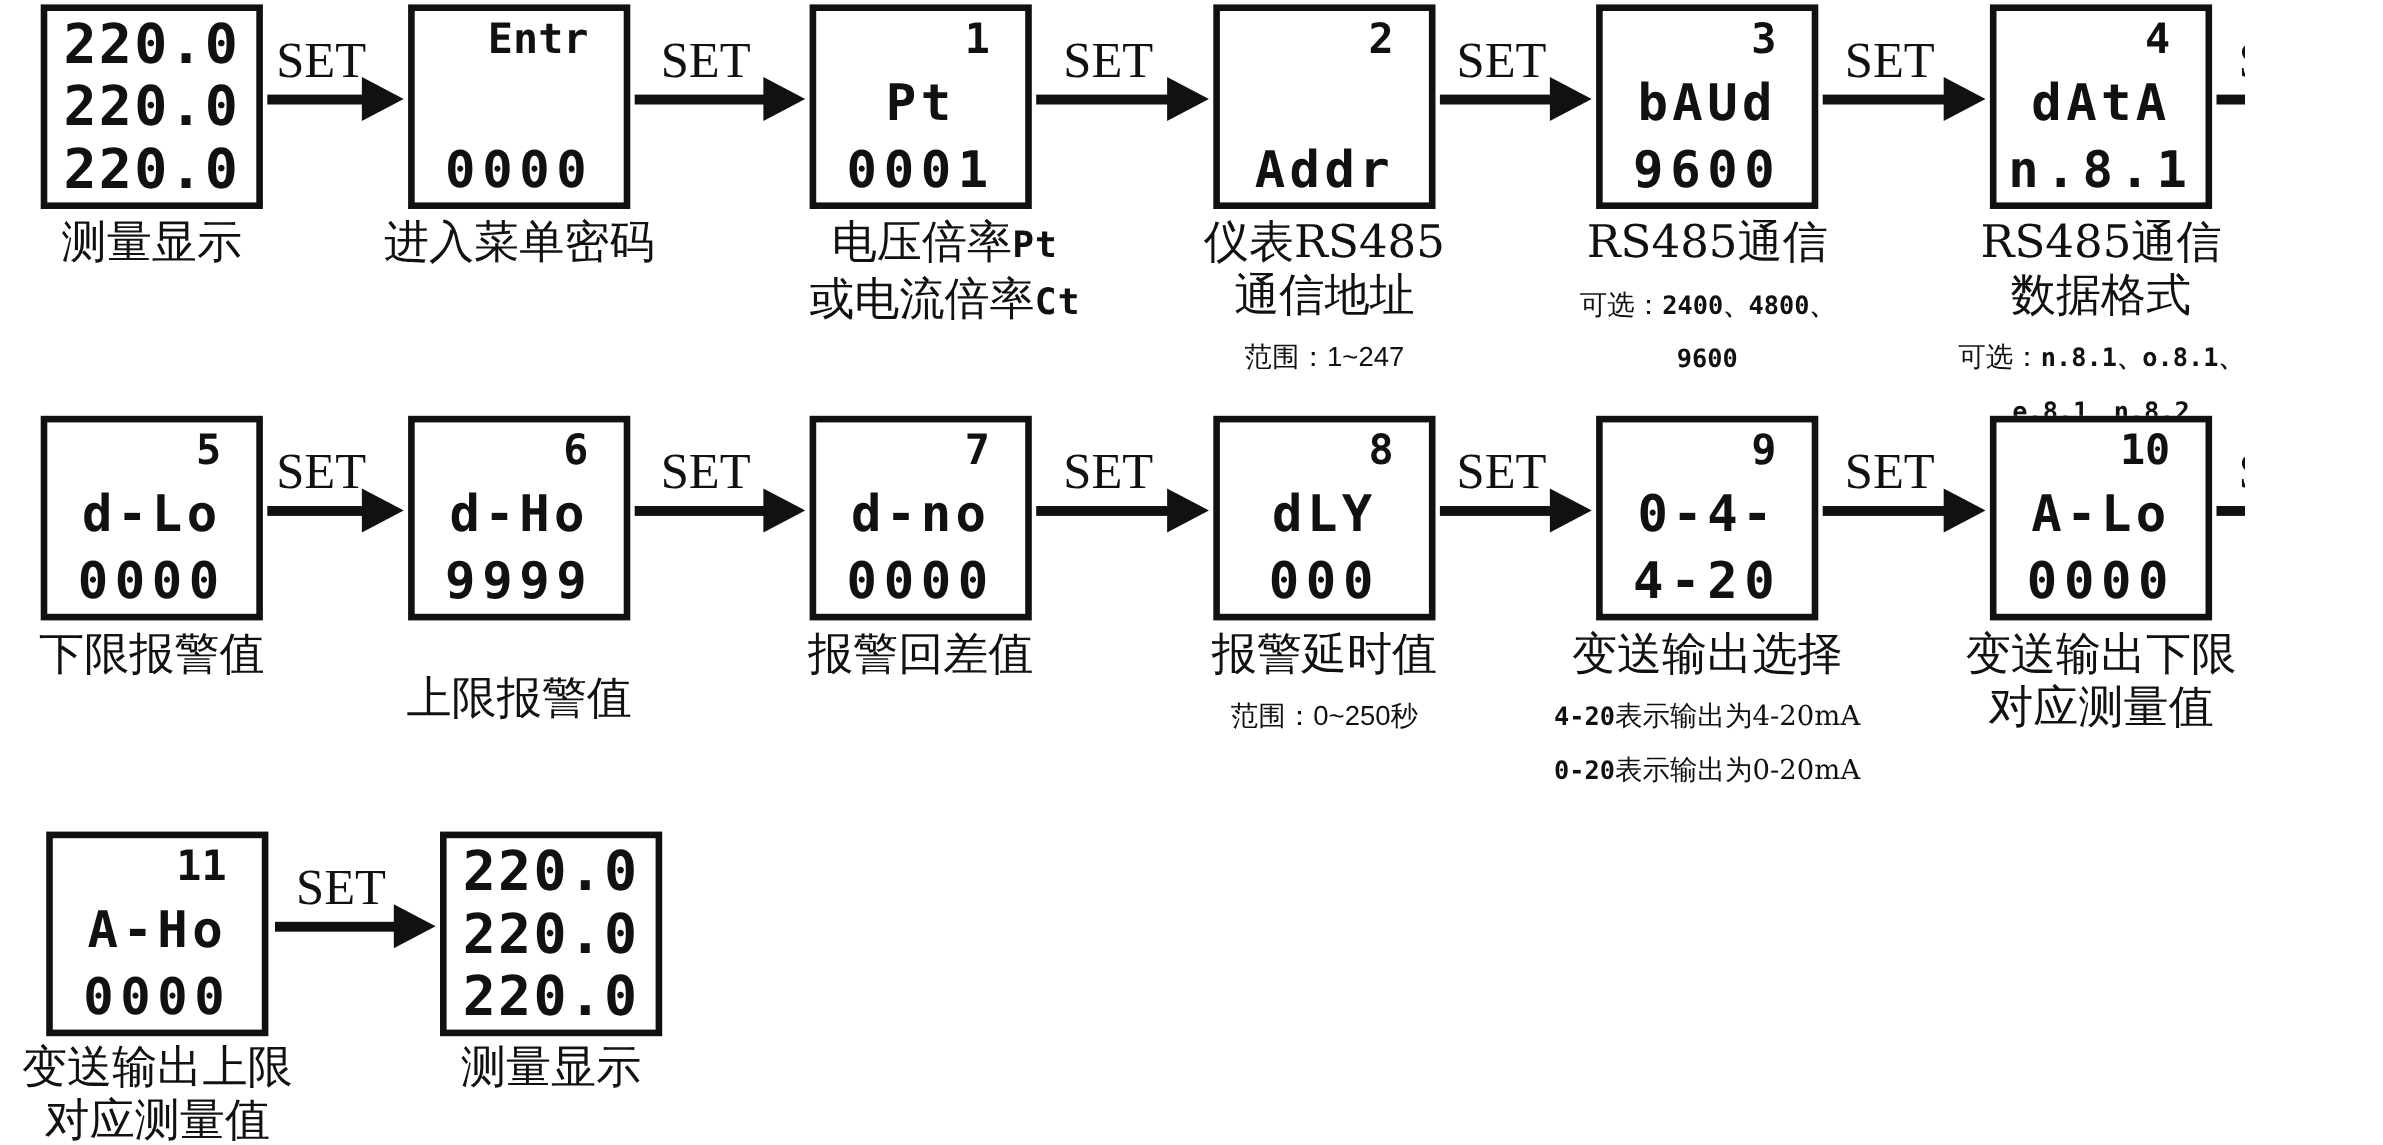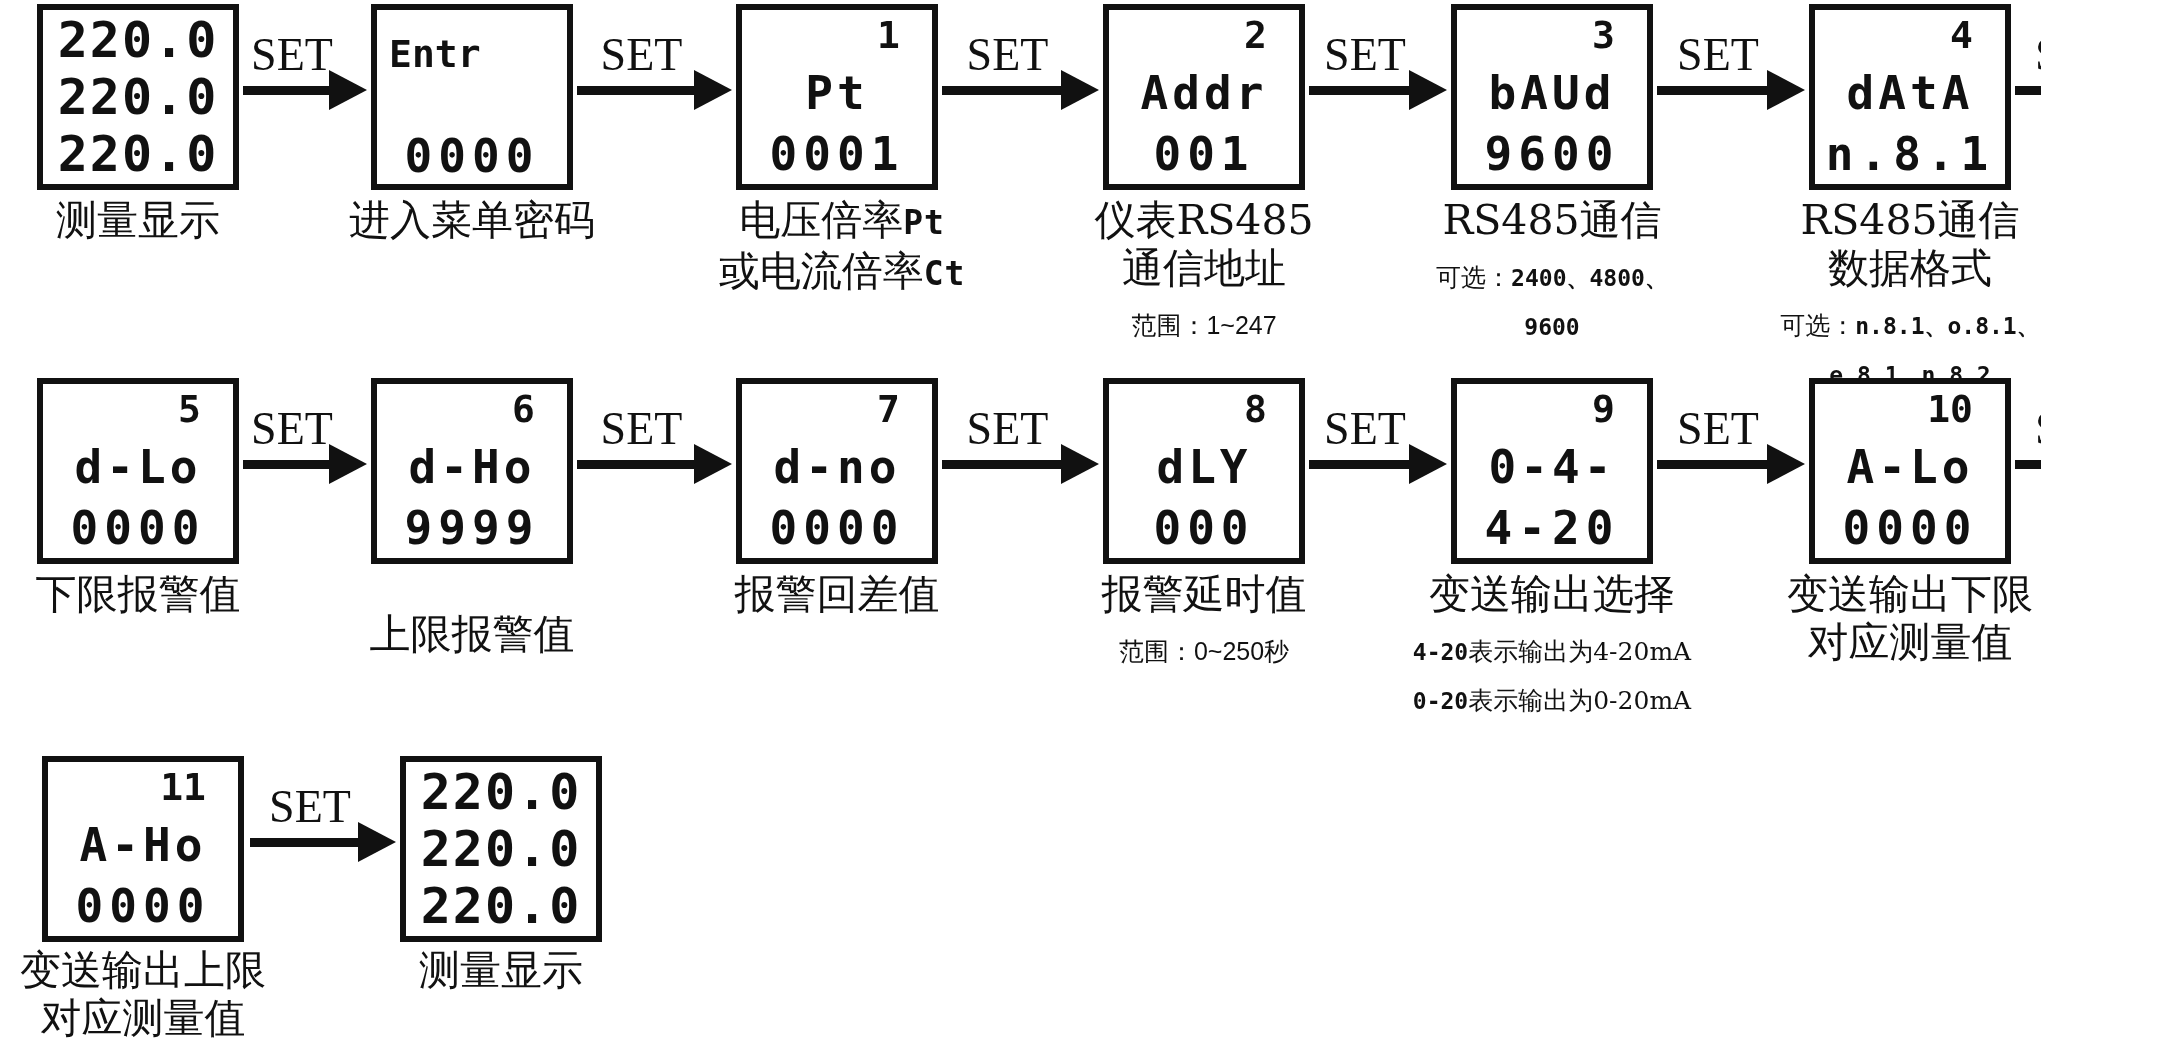--- a/index.html
+++ b/index.html
@@ -5,21 +5,21 @@
   html,body{margin:0;padding:0;background:#ffffff;}
   .canvas{position:relative;width:2041px;height:1041px;background:#ffffff;overflow:hidden;
           font-family:"DejaVu Serif","Liberation Serif",serif;color:#111;}
   .box{position:absolute;width:202px;height:186px;border:6px solid #111;background:#fff;
        box-sizing:border-box;display:flex;flex-direction:column;justify-content:space-between;
        padding:2px 4px;}
   .box.measure{justify-content:center;gap:1px;}
   .seg{font-family:"DejaVu Sans Mono",monospace;font-weight:bold;color:#111;}
   .m-line{font-size:50px;line-height:56px;text-align:center;letter-spacing:2px;}
   .row-top{font-size:38px;line-height:46px;height:48px;text-align:right;padding-right:28px;}
-  .row-top.left{text-align:left;padding-left:8px;margin-top:19px;}
+  .row-top.left{text-align:right;padding-left:8px;}
   .row-mid{font-size:46px;line-height:52px;height:54px;text-align:center;letter-spacing:4px;}
   .row-bot{font-size:46px;line-height:52px;height:54px;text-align:center;letter-spacing:6px;}
   .caption{position:absolute;width:320px;text-align:center;font-size:41px;line-height:48px;}
   .capseg{font-size:33px;letter-spacing:1px;}
   .fine{font-size:25px;line-height:30px;font-family:"Liberation Sans",sans-serif;margin-top:18px;}
   .fine .seg{font-size:23px;}
   .fine .cjk{font-family:"DejaVu Serif","Liberation Serif",serif;}
   .arrow{position:absolute;height:108px;}
   .arrow .lbl{position:absolute;left:0;right:26px;top:28px;text-align:center;
               font-family:Liberation Serif, serif;font-size:46px;line-height:50px;color:#111;}
@@ -60,35 +60,34 @@
     <div class="lbl">SET</div>
     <div class="line"></div>
     <div class="head"></div>
   </div>
 
   <div class="box" style="left:736px;top:4px;">
     <div class="seg row-top">1</div>
     <div class="seg row-mid">Pt</div>
     <div class="seg row-bot">0001</div>
   </div>
-  <div class="caption" style="left:682px;top:196px;">
+  <div class="caption" style="left:699px;top:196px;">
     <div><span>电压倍率</span><span class="seg capseg">Pt</span></div>
     <div><span>或电流倍率</span><span class="seg capseg">Ct</span></div>
   </div>
 
   <div class="arrow" style="left:942px;top:2px;width:157px;">
     <div class="lbl">SET</div>
     <div class="line"></div>
     <div class="head"></div>
   </div>
 
   <div class="box" style="left:1103px;top:4px;">
     <div class="seg row-top">2</div>
     <div class="seg row-mid">Addr</div>
-    <div class="seg row-bot">001</div>
   </div>
   <div class="caption" style="left:1044px;top:196px;">
     <div>仪表RS485</div>
     <div>通信地址</div>
     <div class="fine"><span class="cjk">范围：</span><span>1~247</span></div>
   </div>
 
   <div class="arrow" style="left:1309px;top:2px;width:138px;">
     <div class="lbl">SET</div>
     <div class="line"></div>

